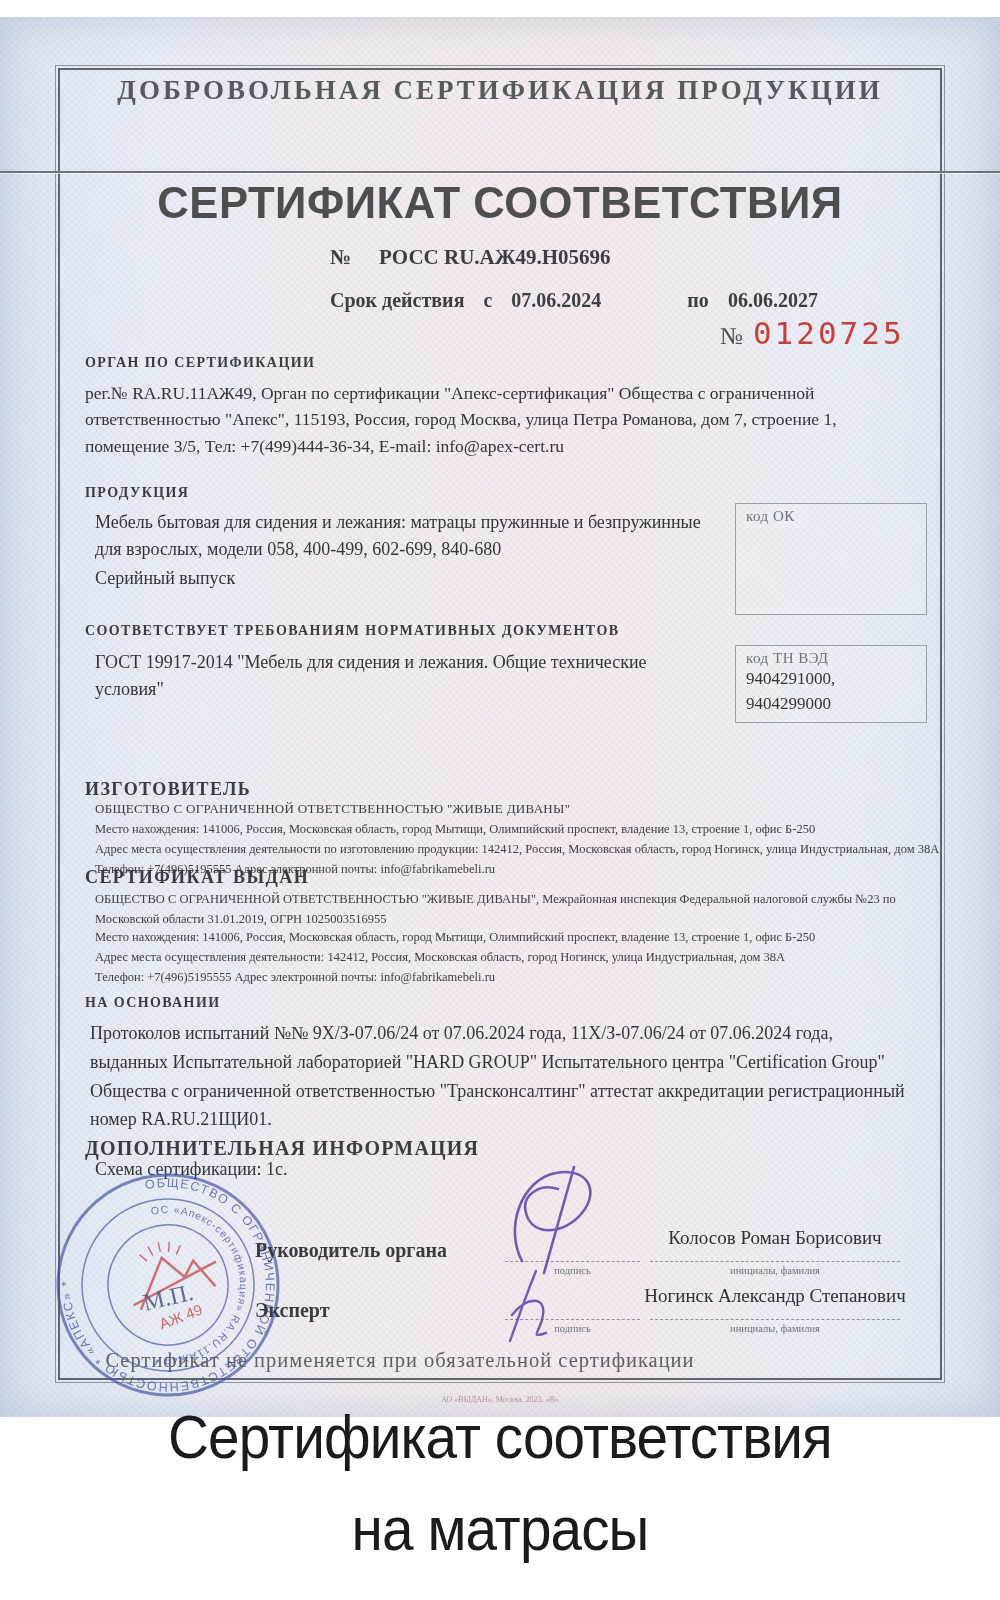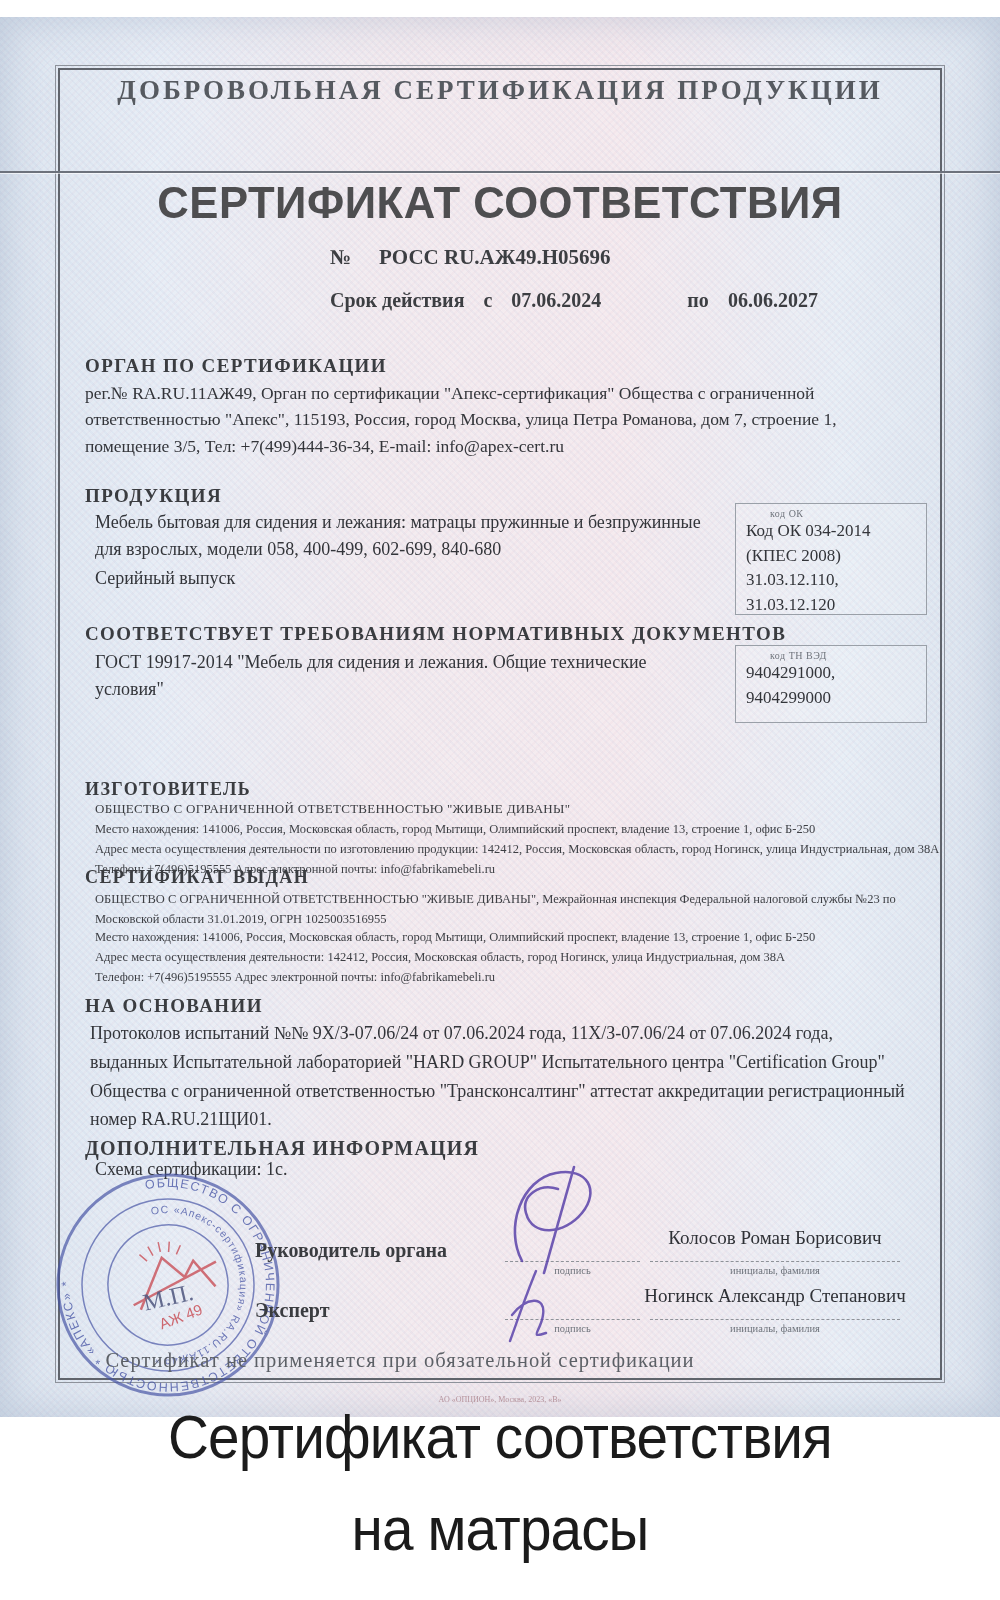--- a/index.html
+++ b/index.html
@@ -25,27 +25,27 @@
               font-family:"Liberation Sans",sans-serif;font-weight:700;font-size:45px;
               color:#4e4e50;letter-spacing:0.5px;transform:scaleX(0.97);}
   .regline{left:330px;top:228px;font-size:21px;font-weight:700;color:#3c3e42;}
   .regline .no{margin-right:28px;}
   .validity{left:330px;top:272px;font-size:20px;font-weight:700;color:#3c3e42;}
   .validity span{margin-right:14px;}
   .validity .v-from{margin-right:81px;}
   .blankno{left:720px;top:298px;font-size:24px;color:#4e5156;}
   .blankno .digits{font-family:"DejaVu Sans Mono",monospace;font-size:31px;color:#c5413b;
                    letter-spacing:3px;margin-left:10px;}
-  .sec-head{font-weight:700;font-size:19px;color:#3a3c40;letter-spacing:1.4px;}
+  .sec-head{font-weight:700;font-size:14px;color:#3a3c40;letter-spacing:1.4px;}
   .body-text{font-size:17.5px;line-height:1.5;color:#33353a;}
   .small-name{font-size:13px;color:#3a3c40;letter-spacing:0.3px;}
   .small-line{font-size:12.5px;line-height:1.6;color:#3d3f44;}
   .code-box{position:absolute;border:1px solid #9aa0a8;background:rgba(255,255,255,0.12);
             padding:4px 8px 6px 10px;}
-  .code-label{font-size:10px;color:#6e737b;letter-spacing:0.5px;margin-left:24px;}
+  .code-label{font-size:15px;color:#6e737b;letter-spacing:0.5px;}
   .code-text{font-size:17px;line-height:1.45;color:#33353a;}
   .addl-head{font-weight:700;font-size:20px;color:#3a3c40;letter-spacing:1.2px;}
   .scheme{font-size:18px;color:#33353a;}
   .sig-label{font-weight:700;font-size:20px;color:#3a3c40;}
   .sig-name{font-size:19px;color:#2f3136;text-align:center;}
   .dash-line{border-bottom:1.5px dashed #8e9298;}
   .tiny-caption{font-size:10.5px;color:#6e737b;text-align:center;}
   .disclaimer{left:0;top:1332px;width:800px;text-align:center;font-size:20.5px;
               color:#5c6066;letter-spacing:1px;}
   .print-info{left:0;top:1378px;width:1000px;text-align:center;font-size:8px;color:#b5929b;}
@@ -74,30 +74,32 @@
     </div>
 
     <div class="abs validity">
       <span>Срок действия</span>
       <span>с</span>
       <span class="v-from">07.06.2024</span>
       <span>по</span>
       <span>06.06.2027</span>
     </div>
 
+    <div class="abs blankno">
+      <span>№</span><span class="digits">0120725</span>
+    </div>
 
     <div class="abs sec-head" style="left:85px;top:338px;">ОРГАН ПО СЕРТИФИКАЦИИ</div>
     <div class="abs body-text" style="left:85px;top:363px;width:815px;">рег.№ RA.RU.11АЖ49, Орган по сертификации "Апекс-сертификация" Общества с ограниченной ответственностью "Апекс", 115193, Россия, город Москва, улица Петра Романова, дом 7, строение 1, помещение 3/5, Тел: +7(499)444-36-34, E-mail: info@apex-cert.ru</div>
 
     <div class="abs sec-head" style="left:85px;top:468px;">ПРОДУКЦИЯ</div>
     <div class="abs body-text" style="left:95px;top:492px;width:620px;font-size:18px;">Мебель бытовая для сидения и лежания: матрацы пружинные и безпружинные для взрослых, модели 058, 400-499, 602-699, 840-680</div>
     <div class="abs body-text" style="left:95px;top:548px;font-size:18px;">Серийный выпуск</div>
     <div class="code-box" style="left:735px;top:486px;width:172px;height:100px;">
       <div class="code-label">код ОК</div>
-      <div class="code-text">Код ОК 034-2014 (КПЕС 2008) 31.03.12.110, 31.03.12.120</div>
     </div>
 
     <div class="abs sec-head" style="left:85px;top:606px;">СООТВЕТСТВУЕТ ТРЕБОВАНИЯМ НОРМАТИВНЫХ ДОКУМЕНТОВ</div>
     <div class="abs body-text" style="left:95px;top:632px;width:610px;font-size:18px;">ГОСТ 19917-2014 "Мебель для сидения и лежания. Общие технические условия"</div>
     <div class="code-box" style="left:735px;top:628px;width:172px;height:66px;">
       <div class="code-label">код ТН ВЭД</div>
       <div class="code-text">9404291000, 9404299000</div>
     </div>
 
     <div class="abs sec-head" style="left:85px;top:762px;font-size:18px;">ИЗГОТОВИТЕЛЬ</div>
@@ -163,18 +165,18 @@
         <path d="M74,2 L44,108"></path>
       </g>
     </svg>
     <svg class="sig-svg" style="left:498px;top:1250px;" width="90" height="80" viewBox="0 0 90 80">
       <g stroke="#5b43aa" stroke-width="2.4" fill="none" stroke-linecap="round" opacity="0.85">
         <path d="M38,4 C28,28 20,52 12,74 M14,48 C28,30 48,28 45,48 C43,64 30,72 48,66"></path>
       </g>
     </svg>
 
     <div class="abs disclaimer">Сертификат не применяется при обязательной сертификации</div>
-    <div class="abs print-info">АО «ОПЦИОН», Москва, 2023, «В»</div>
+    <div class="abs print-info">АО «ВЫДАН», Москва, 2023, «В»</div>
   </div>
 
   <div class="abs caption1">Сертификат соответствия</div>
   <div class="abs caption2">на матрасы</div>
 </div>
 
 </body></html>

